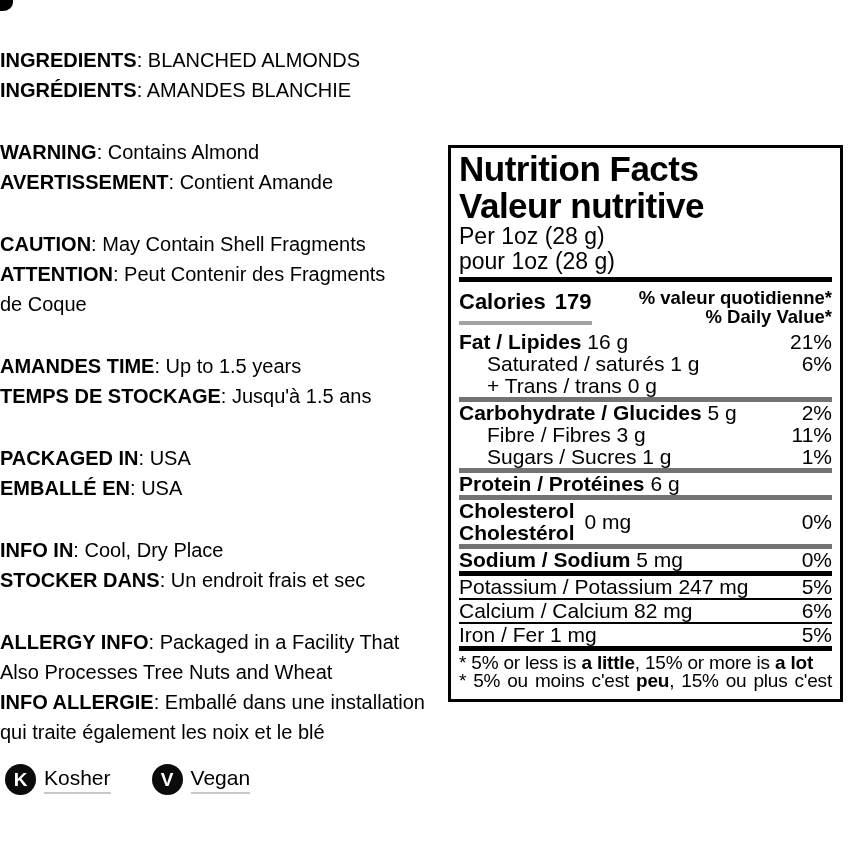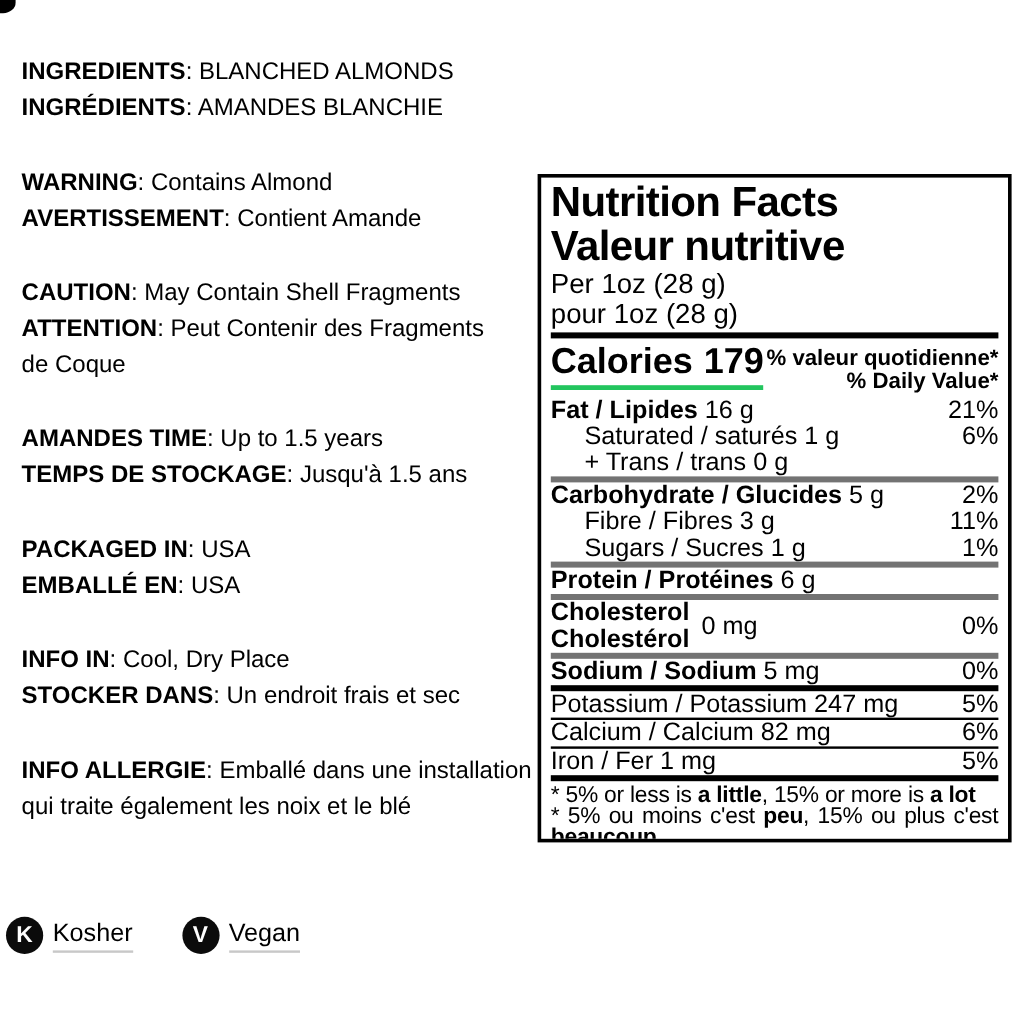--- a/index.html
+++ b/index.html
@@ -5,37 +5,37 @@
   html,body{margin:0;padding:0;}
   body{
     width:850px;height:847px;background:#ffffff;position:relative;overflow:hidden;
     font-family:"Liberation Sans",sans-serif;color:#000;
     -webkit-font-smoothing:antialiased;
   }
   
   .corner-mark{position:absolute;left:0;top:0;width:13px;height:11px;background:#000;border-radius:0 0 80% 0;}
 
   
-  .info-col{position:absolute;left:18px;top:45px;width:470px;font-size:20px;line-height:30px;z-index:2;}
+  .info-col{position:absolute;left:0;top:45px;width:470px;font-size:20px;line-height:30px;z-index:2;}
   .grp{margin:0 0 32px 0;}
   .pline{white-space:nowrap;}
   .pline > span{background:#ffffff;}
   .plabel{font-weight:bold;}
 
   
   .nft{
     position:absolute;left:448px;top:145px;width:395px;height:557px;
     border:3px solid #000;box-sizing:border-box;background:#fff;
     padding:2px 8px;overflow:hidden;z-index:1;
   }
   .nft h1{margin:0;font-size:35px;line-height:37px;font-weight:bold;letter-spacing:-0.5px;}
   .serving{font-size:23px;line-height:25px;}
   .bar{height:5px;background:#000;margin-top:3px;}
   .cal-row{display:flex;justify-content:space-between;margin-top:4px;height:44px;}
-  .cal{font-size:30px;font-weight:bold;line-height:32px;border-bottom:4px solid #22c55e;
+  .cal{font-size:22px;font-weight:bold;line-height:32px;border-bottom:4px solid #a3a3a3;
        align-self:flex-start;padding-bottom:3px;white-space:nowrap;}
   .cal .calval{margin-left:9px;}
   .dvh{text-align:right;font-weight:bold;font-size:18.5px;line-height:19px;padding-top:2px;white-space:nowrap;}
   #nft-rows{margin-top:1px;}
   .nrow{display:flex;justify-content:space-between;align-items:baseline;
         font-size:21px;height:22px;line-height:22.5px;white-space:nowrap;}
   .nrow.indent .nname{padding-left:28px;}
   .nbold{font-weight:bold;}
   .sep-thin{border-bottom:2px solid #000;}
   .sep-medium{border-bottom:5px solid #737373;}
@@ -82,20 +82,21 @@
     </div>
     <div class="grp">
       <div class="pline"><span class="plabel">PACKAGED IN</span><span>: </span><span class="pval">USA</span></div>
       <div class="pline"><span class="plabel">EMBALLÉ EN</span><span>: </span><span class="pval">USA</span></div>
     </div>
     <div class="grp">
       <div class="pline"><span class="plabel">INFO IN</span><span>: </span><span class="pval">Cool, Dry Place</span></div>
       <div class="pline"><span class="plabel">STOCKER DANS</span><span>: </span><span class="pval">Un endroit frais et sec</span></div>
     </div>
     <div class="grp">
+      <div class="pline"><span class="plabel">ALLERGY INFO</span><span>: </span><span class="pval">Packaged in a Facility That</span><br><span class="pval">Also Processes Tree Nuts and Wheat</span></div>
       <div class="pline"><span class="plabel">INFO ALLERGIE</span><span>: </span><span class="pval">Emballé dans une installation</span><br><span class="pval">qui traite également les noix et le blé</span></div>
     </div>
   </div>
 
 <section class="nft">
   <h1>Nutrition Facts</h1>
   <h1>Valeur nutritive</h1>
   <div class="serving">Per 1oz (28 g)</div>
   <div class="serving">pour 1oz (28 g)</div>
   <div class="bar"></div>
@@ -158,21 +159,20 @@
         <div class="ndv">6%</div>
       </div>
       <div class="nrow sep-thick">
         <div class="nname"><span>Iron / Fer 1 mg</span></div>
         <div class="ndv">5%</div>
       </div>
     </div>
   <div class="foot" id="nft-foot">
       <div class="fen"><span>* 5% or less is </span><b>a little</b><span>, 15% or more is </span><b>a lot</b></div>
       <div class="ffr1"><span>* 5% ou moins c'est </span><b>peu</b><span>, 15% ou plus c'est</span></div>
-      <div class="ffr2"><b>beaucoup</b></div>
     </div>
 </section>
 
 <div class="badges" id="badges">
     <div class="badge">
       <span class="bicon">K</span>
       <span class="blabel">Kosher</span>
     </div>
     <div class="badge">
       <span class="bicon">V</span>

